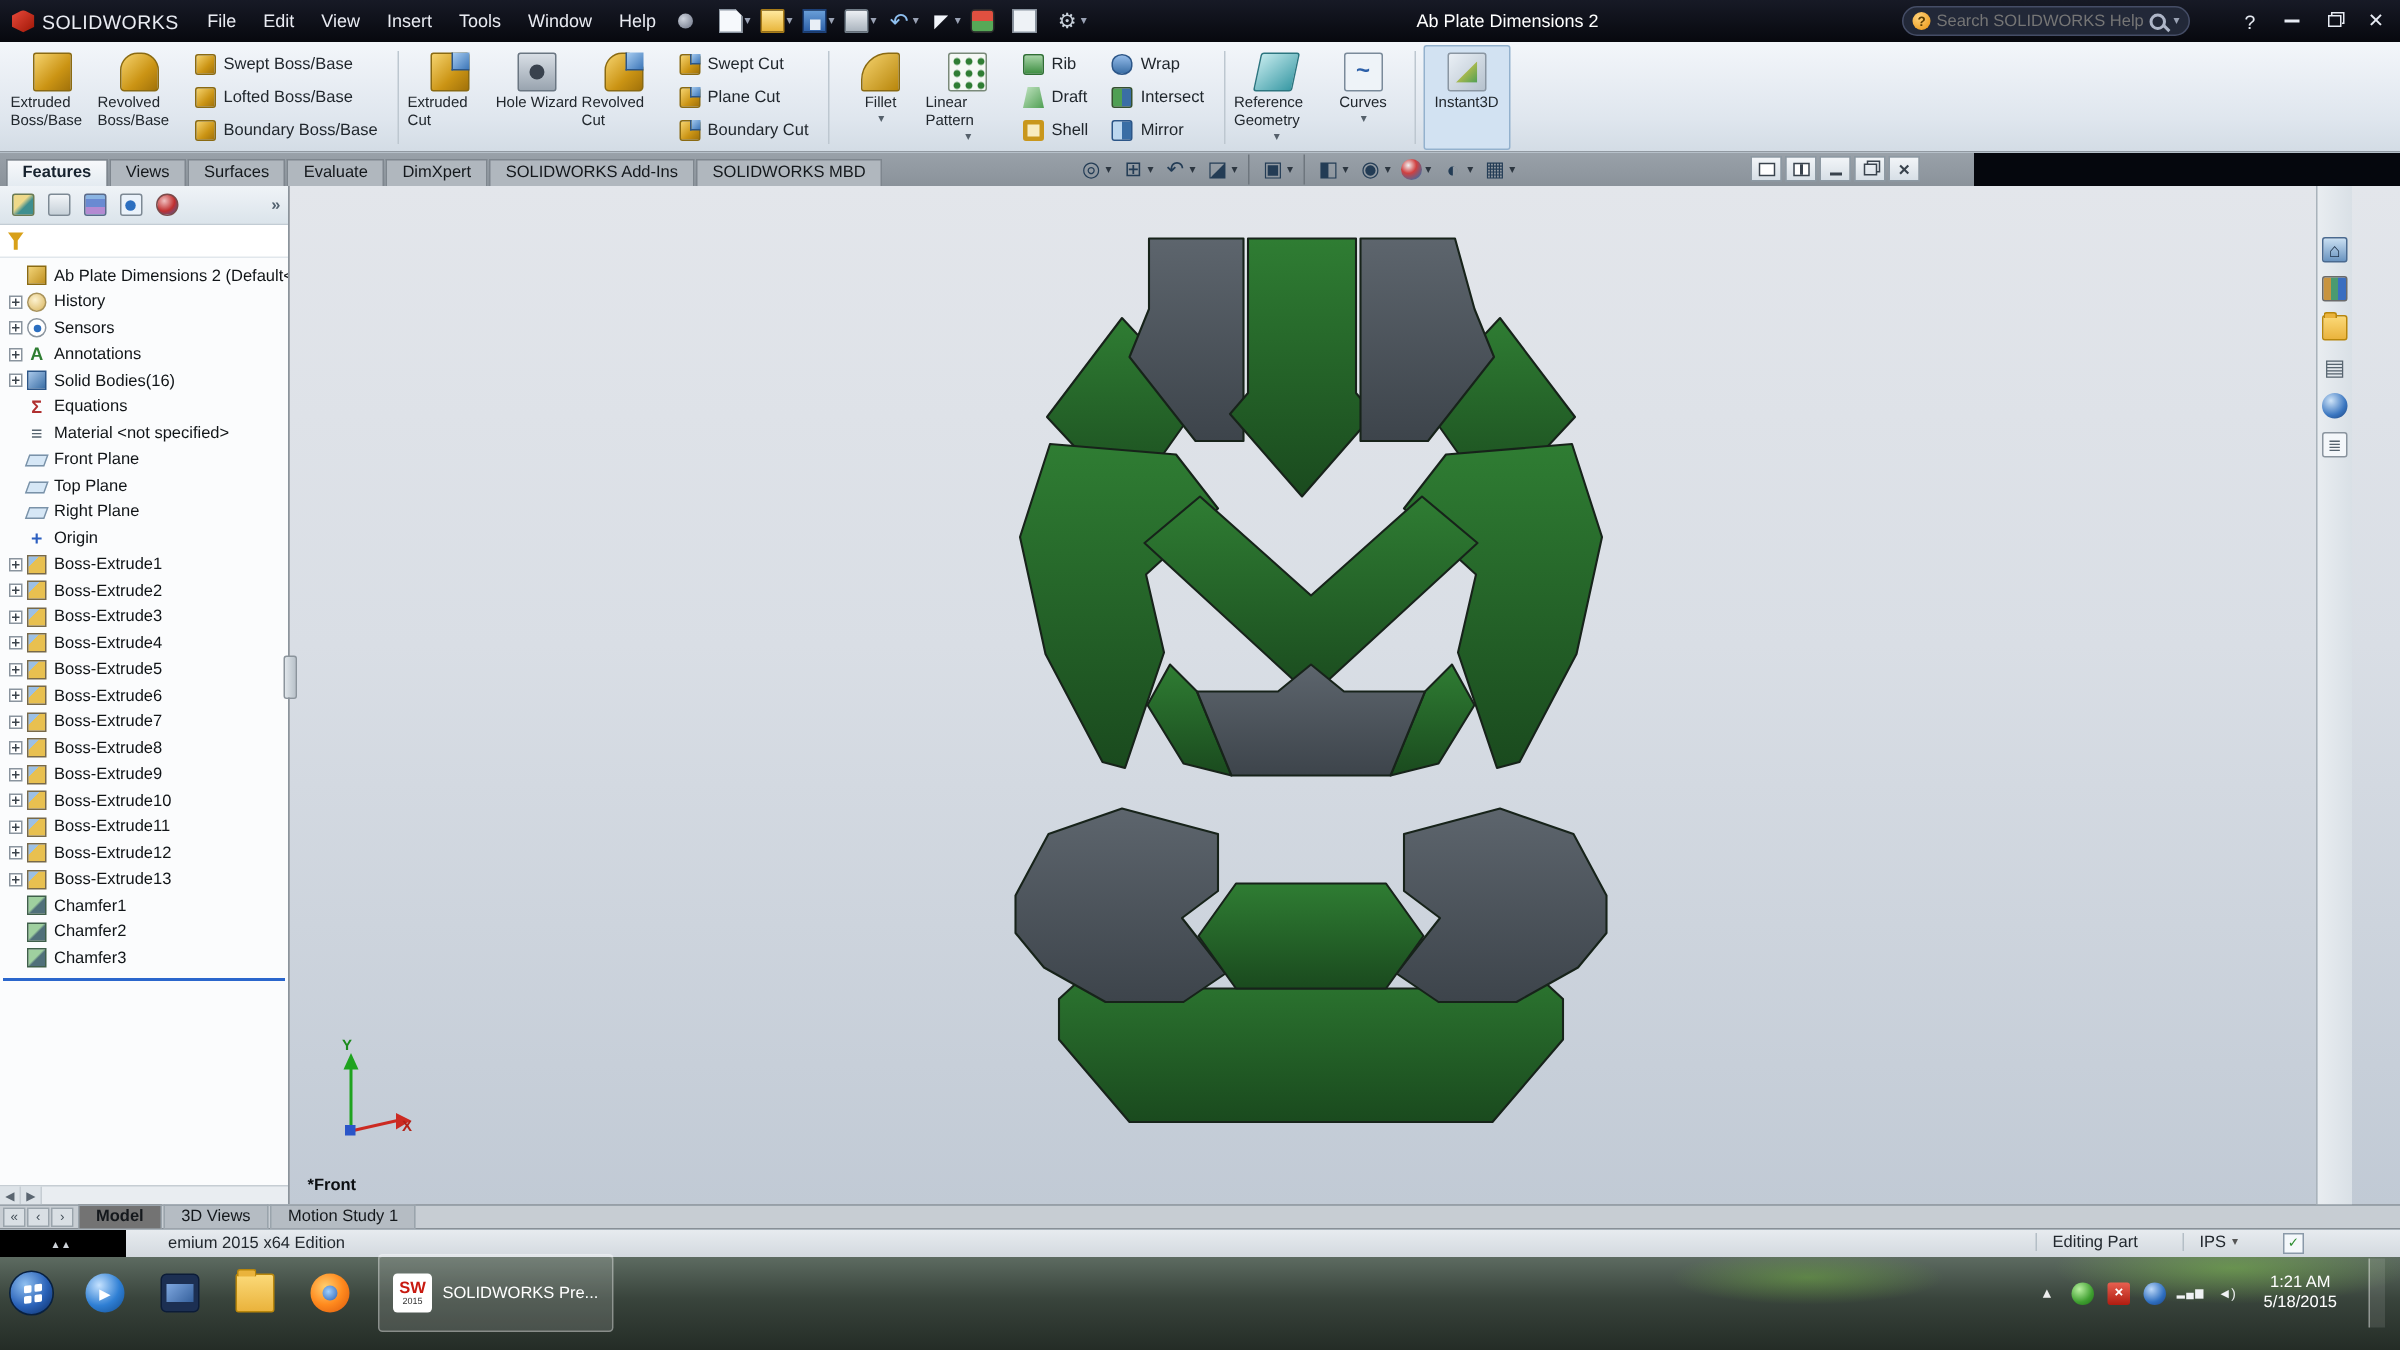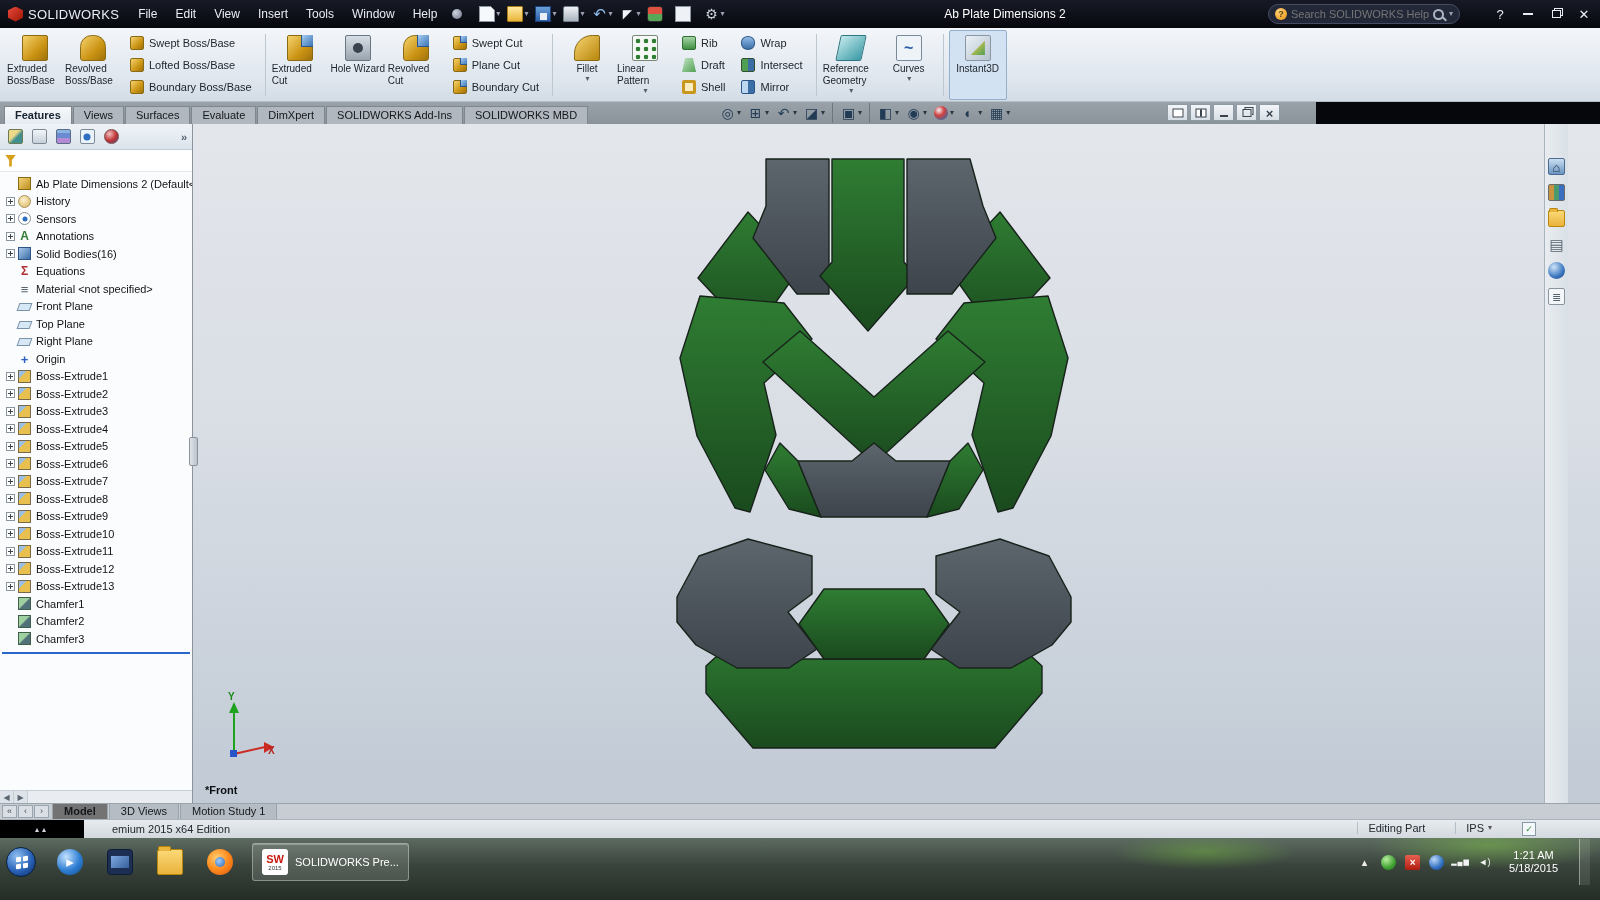--- a/index.html
+++ b/index.html
@@ -198,21 +198,21 @@
 .tbtn{width:40px;height:38px;display:flex;align-items:center;justify-content:center;border-radius:3px}
 .tbic{width:26px;height:26px}
 [data-icon="media-player"]{background:radial-gradient(circle at 35% 30%,#c5e2ff,#2f7fd4 55%,#114a8c);border-radius:50%}
 [data-icon="media-player"]::after{content:"▸";color:#fff;font-size:15px}
 [data-icon="computer"]{background:#1c2f52;border-radius:4px;border:1px solid #0c1c38}
 [data-icon="computer"]::after{content:"";width:18px;height:12px;background:linear-gradient(135deg,#7fa8e0,#35609c)}
 [data-icon="explorer-folder"]{background:linear-gradient(#fbd978,#eab33c);border:1px solid #b8860b;border-radius:2px}
 [data-icon="explorer-folder"]::before{content:"";position:absolute;left:0;top:-4px;width:45%;height:4px;background:#eab33c;border:1px solid #b8860b;border-bottom:none;border-radius:2px 2px 0 0}
 [data-icon="firefox"]{background:radial-gradient(circle at 38% 35%,#ffd070,#ff8a1e 50%,#d9560b);border-radius:50%}
 [data-icon="firefox"]::after{content:"";width:10px;height:10px;border-radius:50%;background:radial-gradient(circle at 40% 40%,#9fd0ff,#2a5fb0)}
-.appbtn{margin-left:12px;height:38px;min-width:152px;display:flex;align-items:center;gap:7px;padding:0 9px;background:rgba(255,255,255,.14);border:1px solid rgba(255,255,255,.35);border-radius:3px;box-shadow:inset 0 1px 0 rgba(255,255,255,.25)}
+.appbtn{margin-left:12px;height:52px;min-width:152px;display:flex;align-items:center;gap:7px;padding:0 9px;background:rgba(255,255,255,.14);border:1px solid rgba(255,255,255,.35);border-radius:3px;box-shadow:inset 0 1px 0 rgba(255,255,255,.25)}
 .sw-tile{width:26px;height:26px;background:#fff;border-radius:3px;display:flex;flex-direction:column;align-items:center;justify-content:center;line-height:1;flex:none}
 .sw-tile .sw{color:#c81a10;font-weight:bold;font-size:11px}
 .sw-tile .yr{color:#333;font-size:6px}
 .applabel{font-size:11px;color:#fff;white-space:nowrap}
 .tray{margin-left:auto;display:flex;align-items:center;gap:9px;padding-right:6px}
 .trayic{width:15px;height:15px}
 [data-icon="hidden-icons"]::after{content:"▴";color:#eee;font-size:11px}
 [data-icon="sync-green"]{background:radial-gradient(circle at 35% 30%,#b8f0a0,#3f9f30 60%,#1f6f18);border-radius:50%}
 [data-icon="alert-red"]{background:linear-gradient(#e86050,#b01c10);border-radius:2px}
 [data-icon="alert-red"]::after{content:"×";color:#fff;font-size:10px;font-weight:bold}

